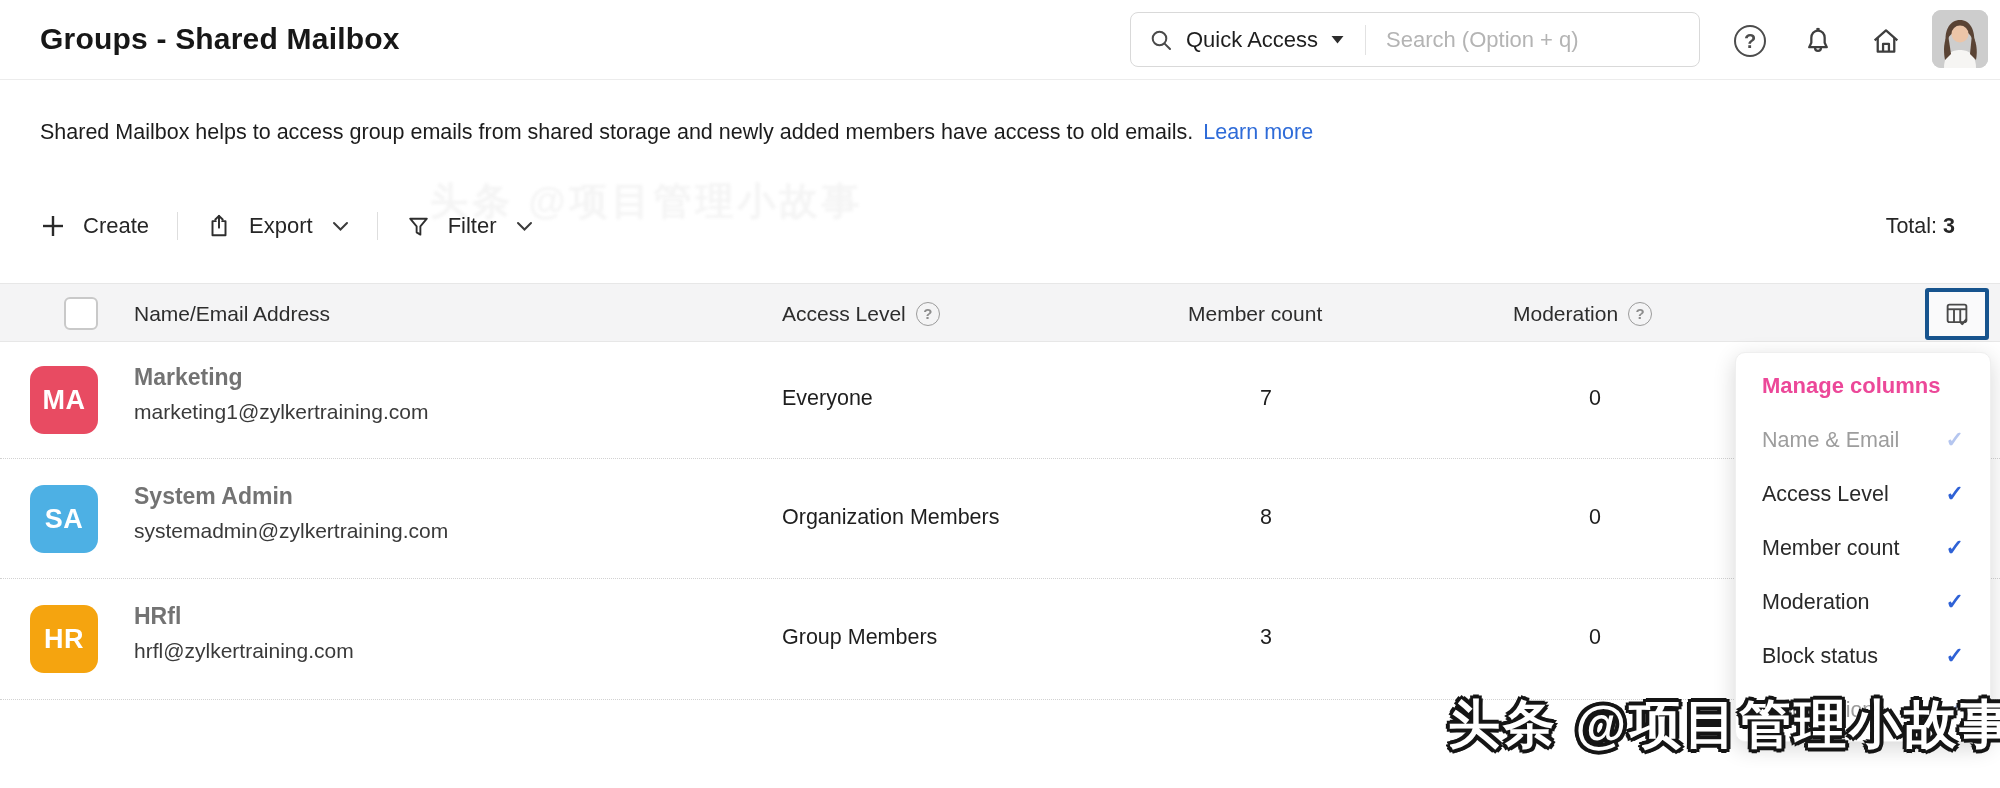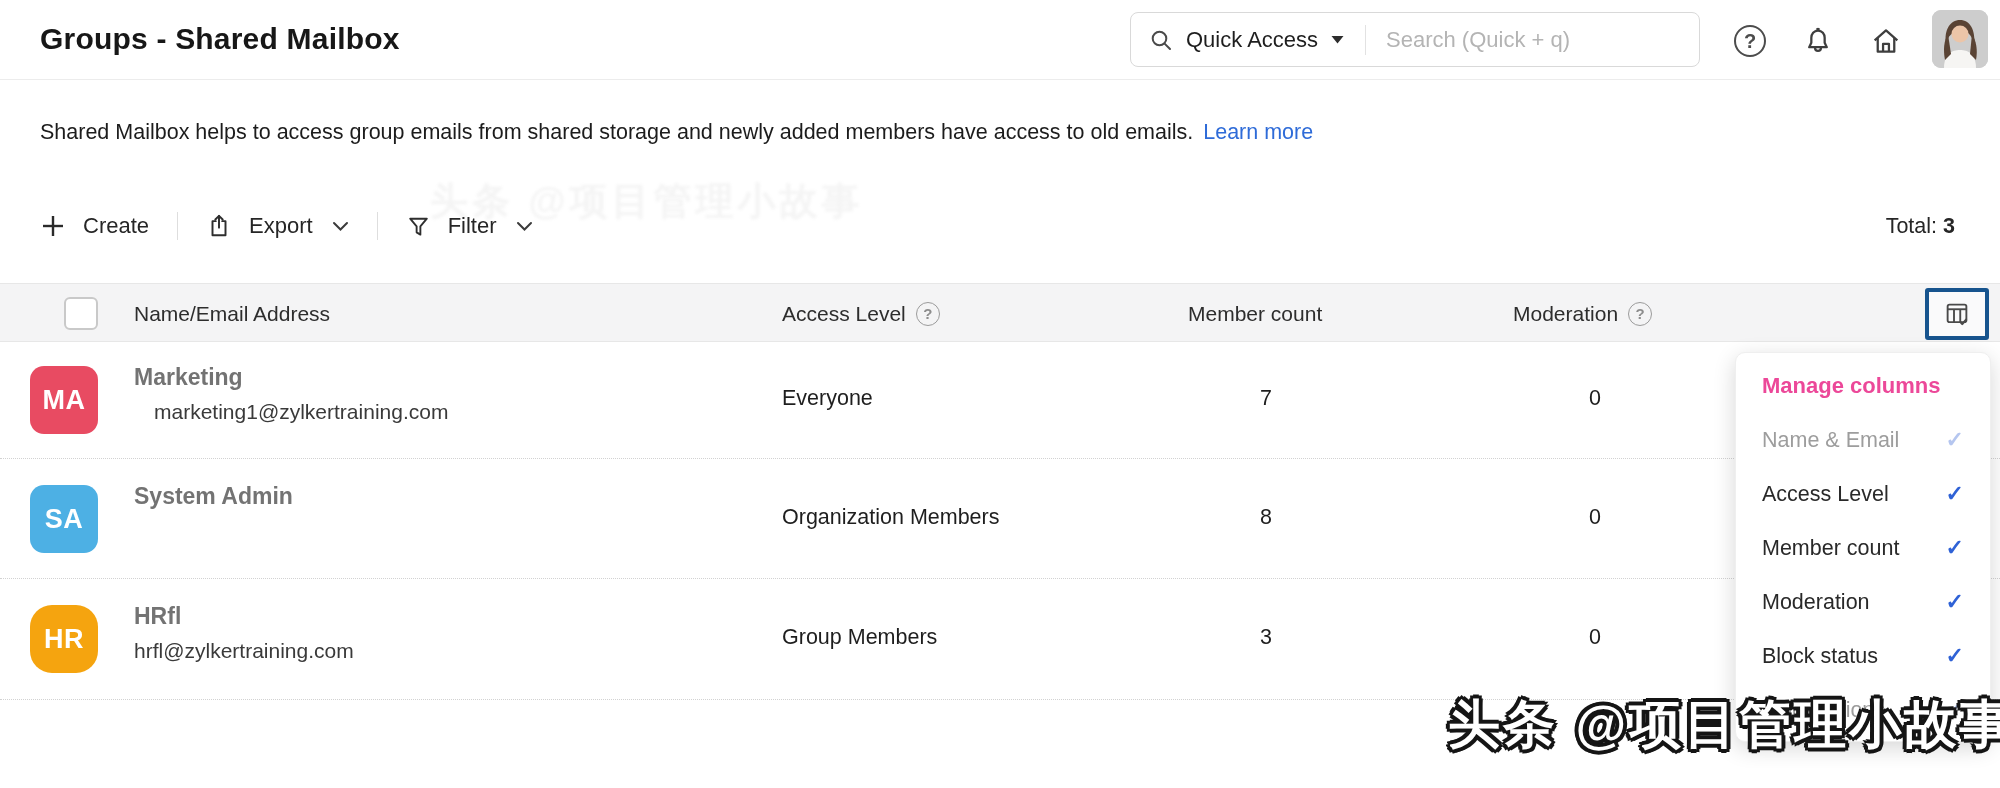--- a/index.html
+++ b/index.html
@@ -110,21 +110,21 @@
             <line x1="15.6" y1="15.6" x2="21" y2="21" stroke="#4a4a4a" stroke-width="2" stroke-linecap="round"></line>
           </svg>
       </span>
       <span class="qa-label">Quick Access</span>
       <span class="qa-caret">
         <svg width="15" height="11" viewBox="0 0 15 11">
             <path d="M1.5 2 L7.5 9.5 L13.5 2 Z" fill="#2d2d2d"></path>
           </svg>
       </span>
       <span class="search-divider"></span>
-      <span class="search-ph">Search (Quick + q)</span>
+      <span class="search-ph">Search (Option + q)</span>
     </div>
 
     <div class="top-icon" style="left:1733px;">
       <span class="help-circle">?</span>
     </div>
     <div class="top-icon" style="left:1801px;">
       <span>
         <svg width="32" height="32" viewBox="0 0 24 24" fill="none" stroke="#3e3e3e" stroke-width="1.7" stroke-linejoin="round">
           <path d="M12 4.2 C8.9 4.2 7 6.7 7 9.6 V13.3 L5.4 16.6 H18.6 L17 13.3 V9.6 C17 6.7 15.1 4.2 12 4.2 Z"></path>
           <path d="M11 3.6 a1.1 1.1 0 0 1 2 0"></path>
@@ -230,36 +230,37 @@
           <line x1="14.6" y1="8.2" x2="14.6" y2="18.5"></line>
           <path d="M14.5 18.2 L16.2 20 L19.6 16.2" stroke-width="1.7"></path>
         </svg>
       </span>
     </div>
   </div>
 
   <div class="row" style="top:342px; height:117px;">
     <div class="row-avatar" style="top: 24px; background: rgb(232, 75, 98);">MA</div>
     <div class="row-name" style="top:22px;">Marketing</div>
-    <div class="row-email" style="top:58px;margin-left:20px;">marketing1@zylkertraining.com</div>
+    <div class="row-email" style="top:58px;">marketing1@zylkertraining.com</div>
     <div class="row-access" style="top:44px;">Everyone</div>
     <div class="row-mcount" style="top:44px;">7</div>
     <div class="row-moder" style="top:44px;">0</div>
   </div>
 
   <div class="row" style="top:459px; height:120px;">
     <div class="row-avatar" style="top: 26px; background: rgb(77, 176, 228);">SA</div>
     <div class="row-name" style="top:24px;">System Admin</div>
+    <div class="row-email" style="top:60px;">systemadmin@zylkertraining.com</div>
     <div class="row-access" style="top:46px;">Organization Members</div>
     <div class="row-mcount" style="top:46px;">8</div>
     <div class="row-moder" style="top:46px;">0</div>
   </div>
 
   <div class="row" style="top:579px; height:121px;">
-    <div class="row-avatar" style="top: 26px; background: rgb(245, 164, 15); border-radius: 22px;">HR</div>
+    <div class="row-avatar" style="top: 26px; background: rgb(245, 164, 15);">HR</div>
     <div class="row-name" style="top:24px;">HRfl</div>
     <div class="row-email" style="top:60px;">hrfl@zylkertraining.com</div>
     <div class="row-access" style="top:46px;">Group Members</div>
     <div class="row-mcount" style="top:46px;">3</div>
     <div class="row-moder" style="top:46px;">0</div>
   </div>
 
   <div class="dropdown">
     <div class="dd-title">Manage columns</div>
 

